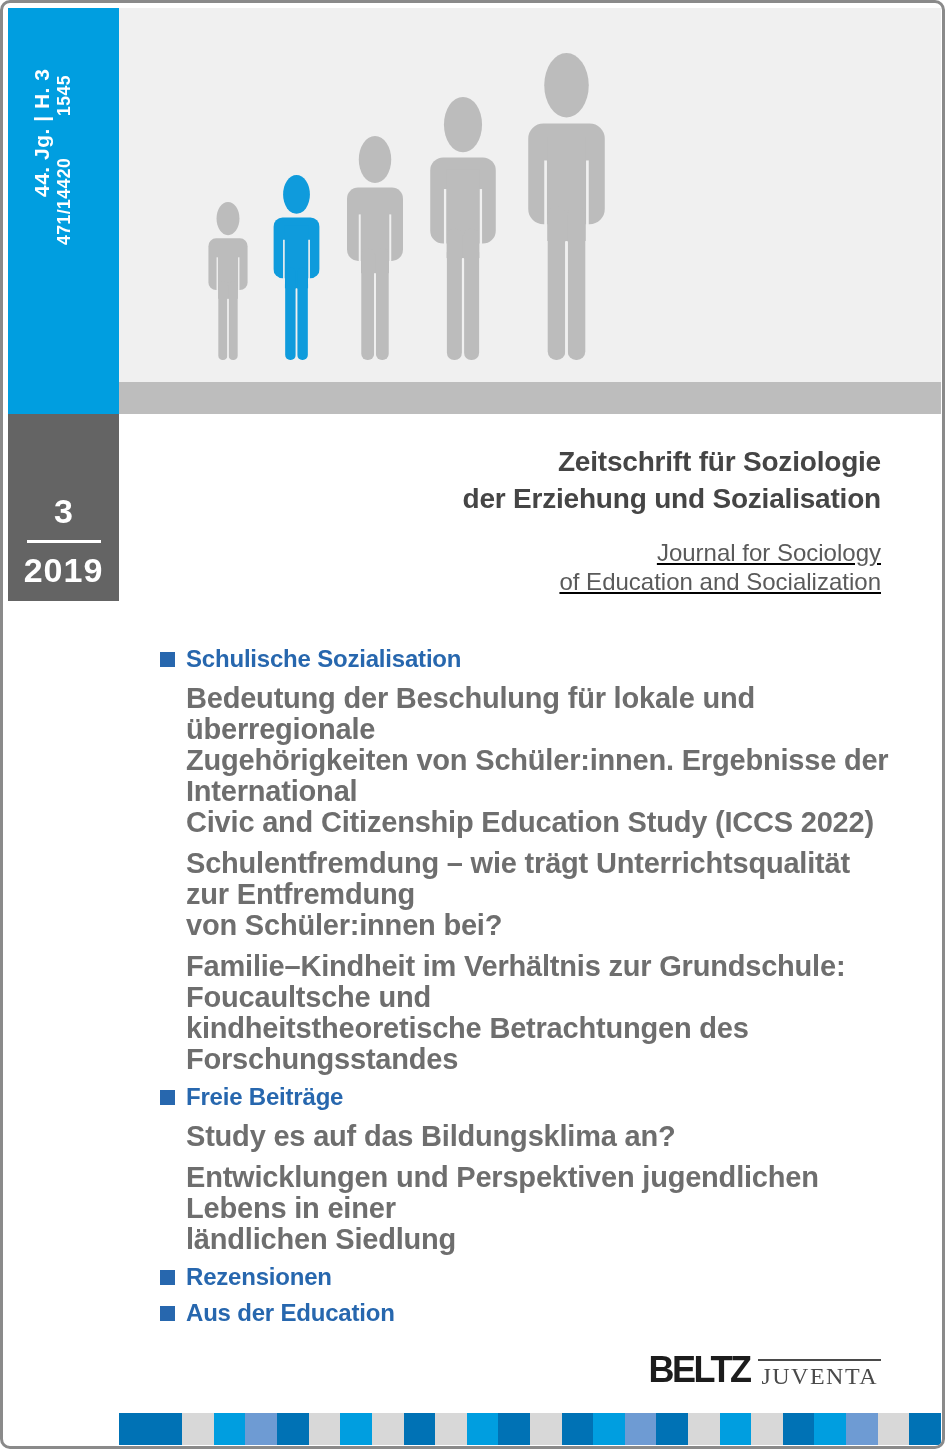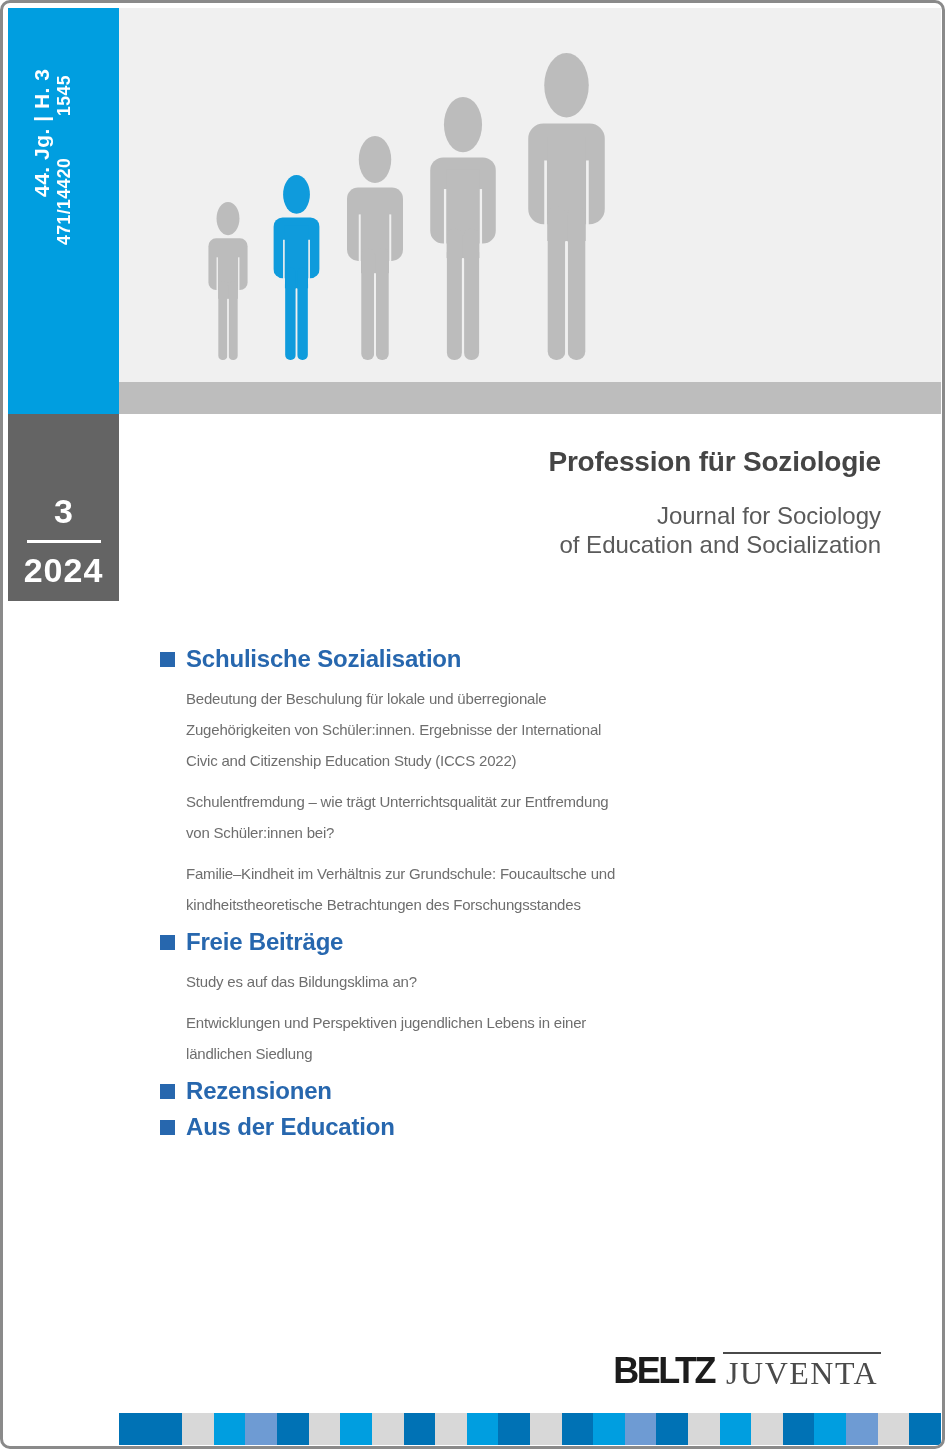--- a/index.html
+++ b/index.html
@@ -36,34 +36,34 @@
   .ground-bar{position:absolute; left:116px; top:379px; width:822px; height:32px; background:var(--ground-bar);}
   .figure{position:absolute;}
   
   .zse{
     position:absolute; left:147px; top:471px; color:var(--cyan);
     font-size:134px; line-height:1; font-weight:bold; font-style:italic; letter-spacing:-6px;
   }
   .masthead{position:absolute; right:61px; top:440px; text-align:right;}
   .masthead .t{font-size:28px; line-height:37px; font-weight:bold; color:var(--title-dark); letter-spacing:-0.2px;}
   .masthead .s{font-size:24px; line-height:29px; color:#5A5A5A; margin-top:0;}
-  .masthead .sub{margin-top:21px;}
+  .masthead .sub{margin-top:21px;text-decoration:underline;}
   
   .toc{position:absolute; left:157px; top:642px; width:730px;}
   .toc-section{margin-top:8px;}
   .toc-section:first-child{margin-top:0;}
   .toc-heading{display:flex; align-items:center; font-size:24px; line-height:28px;
     font-weight:bold; color:var(--heading-blue); letter-spacing:-0.2px;}
   .toc-bullet{width:15px; height:15px; background:var(--heading-blue); margin-right:11px; flex:0 0 auto;}
-  .toc-article{margin:10px 0 0 0; padding-left:26px; font-size:15px; line-height:31px;
-    color:var(--body-gray); letter-spacing:-0.2px;}
+  .toc-article{margin:10px 0 0 0; padding-left:26px; font-size:29px; line-height:31px;
+    color:var(--body-gray); letter-spacing:-0.2px;font-weight:bold;}
   
   .publisher{position:absolute; right:61px; top:1349px; display:flex; align-items:flex-end; gap:9px;}
   .beltz{font-size:36px; line-height:1; font-weight:bold; letter-spacing:-2.5px; color:#1C1C1C;}
-  .juventa{font-family:"Liberation Serif",serif; font-size:32px; line-height:1; color:#4A4A4A;
+  .juventa{font-family:"Liberation Serif",serif; font-size:24px; line-height:1; color:#4A4A4A;
     letter-spacing:1.5px; border-top:2px solid #4A4A4A; padding:3px 3px 0 3px;}
   
   .strip{position:absolute; left:116px; top:1410px; width:822px; height:32px; display:flex;}
   .strip .block{height:100%;}
 </style>
 </head>
 <body>
 
 <svg width="0" height="0" style="position:absolute">
   <symbol id="person" viewBox="0 0 100 400">
@@ -84,21 +84,21 @@
     <div class="vol">44. Jg. | H. 3</div>
     <div class="code">
       <span>471/14420</span>
       <span class="gap2">1545</span>
     </div>
   </div>
 
   <div class="issue-box">
     <div class="num">3</div>
     <div class="rule"></div>
-    <div class="year">2024</div>
+    <div class="year">2019</div>
   </div>
 
   <div class="banner"></div>
   <div id="figures">
       <svg viewBox="0 0 100 400" preserveAspectRatio="xMidYMax meet" width="40" height="158" class="figure" style="left: 205px; top: 199px; fill: rgb(188, 188, 188);">
         <use href="#person"></use>
       </svg>
       <svg viewBox="0 0 100 400" preserveAspectRatio="xMidYMax meet" width="47" height="185" class="figure" style="left: 270px; top: 172px; fill: rgb(15, 155, 220);">
         <use href="#person"></use>
       </svg>
@@ -109,21 +109,22 @@
         <use href="#person"></use>
       </svg>
       <svg viewBox="0 0 100 400" preserveAspectRatio="xMidYMax meet" width="77" height="307" class="figure" style="left: 525px; top: 50px; fill: rgb(188, 188, 188);">
         <use href="#person"></use>
       </svg>
     </div>
   <div class="ground-bar"></div>
 
 
   <div class="masthead">
-    <div class="t">Profession für Soziologie</div>
+    <div class="t">Zeitschrift für Soziologie</div>
+    <div class="t">der Erziehung und Sozialisation</div>
     <div class="sub">
       <div class="s">Journal for Sociology</div>
       <div class="s">of Education and Socialization</div>
     </div>
   </div>
 
   <div class="toc" id="toc">
       <div class="toc-section">
         <div class="toc-heading">
           <span class="toc-bullet"></span>

